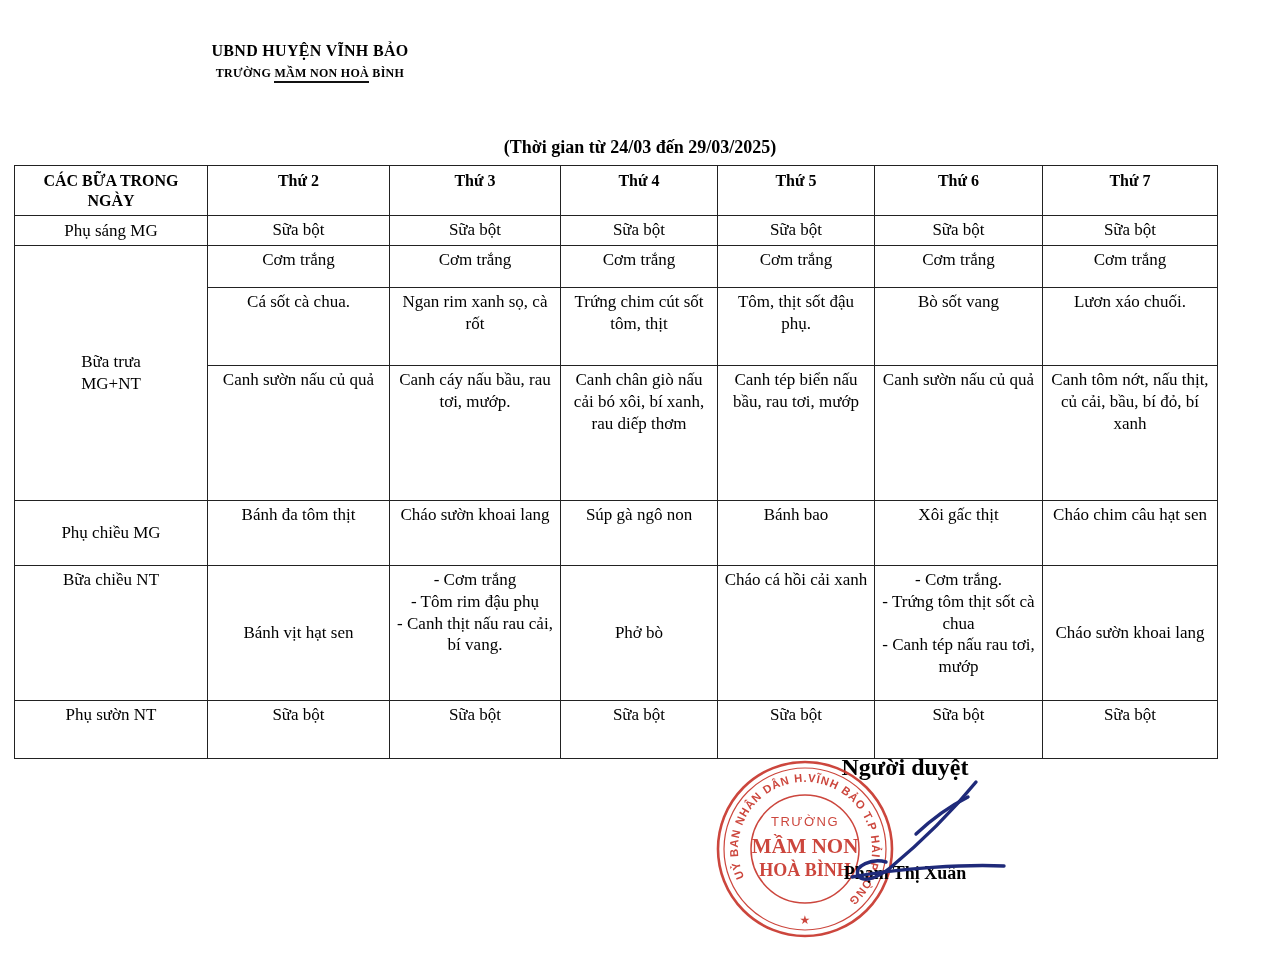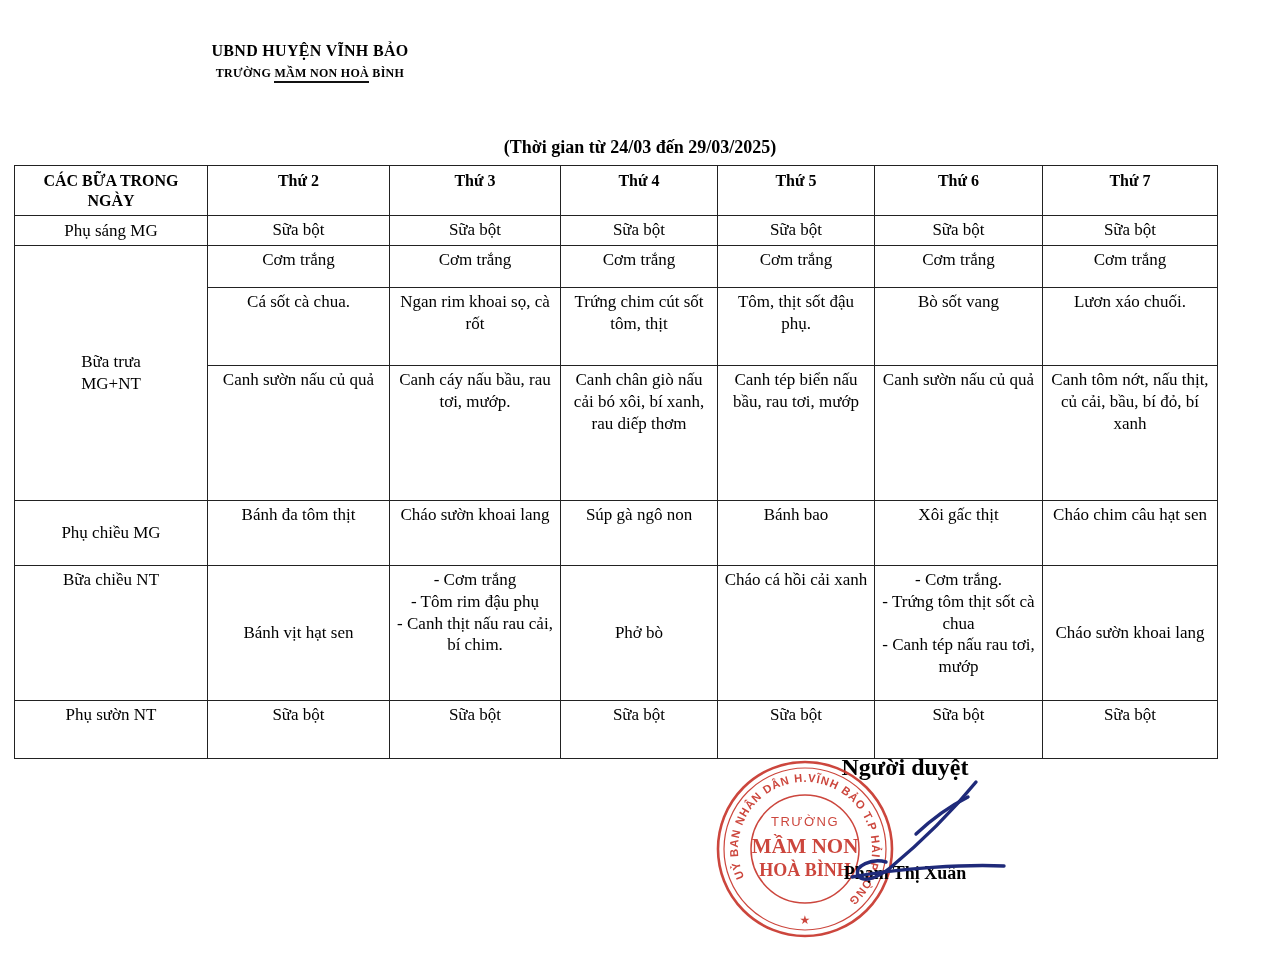--- a/index.html
+++ b/index.html
@@ -89,21 +89,21 @@
           </td>
           <td class="a-c v-t">Cơm trắng</td>
           <td class="a-c v-t">Cơm trắng</td>
           <td class="a-c v-t">Cơm trắng</td>
           <td class="a-c v-t">Cơm trắng</td>
           <td class="a-c v-t">Cơm trắng</td>
           <td class="a-c v-t">Cơm trắng</td>
         </tr>
         <tr style="height: 78px;">
           <td class="a-c v-t">Cá sốt cà chua.</td>
-          <td class="a-c v-t">Ngan rim khoai sọ, cà rốt</td>
+          <td class="a-c v-t">Ngan rim xanh sọ, cà rốt</td>
           <td class="a-c v-t">Trứng chim cút sốt tôm, thịt</td>
           <td class="a-l v-t">Tôm, thịt sốt đậu phụ.</td>
           <td class="a-c v-t">Bò sốt vang</td>
           <td class="a-c v-t">Lươn xáo chuối.</td>
         </tr>
         <tr style="height: 135px;">
           <td class="a-c v-t">Canh sườn nấu củ quả</td>
           <td class="a-j v-t">Canh cáy nấu bầu, rau tơi, mướp.</td>
           <td class="a-j v-t">Canh chân giò nấu cải bó xôi, bí xanh, rau diếp thơm</td>
           <td class="a-l v-t">Canh tép biển nấu bầu, rau tơi, mướp</td>
@@ -118,21 +118,21 @@
           <td class="a-c v-t">Bánh bao</td>
           <td class="a-c v-t">Xôi gấc thịt</td>
           <td class="a-c v-t">Cháo chim câu hạt sen</td>
         </tr>
         <tr style="height: 135px;">
           <td class="lbl a-c v-t">Bữa chiều NT</td>
           <td class="a-c v-m">Bánh vịt hạt sen</td>
           <td class="a-j v-t">
             <span class="ln">- Cơm trắng</span>
             <span class="ln">- Tôm rim đậu phụ</span>
-            <span class="ln">- Canh thịt nấu rau cải, bí chim.</span>
+            <span class="ln">- Canh thịt nấu rau cải, bí vang.</span>
           </td>
           <td class="a-c v-m">Phở bò</td>
           <td class="a-c v-t">Cháo cá hồi cải xanh</td>
           <td class="a-l v-t">
             <span class="ln">- Cơm trắng.</span>
             <span class="ln">- Trứng tôm thịt sốt cà chua</span>
             <span class="ln">- Canh tép nấu rau tơi, mướp</span>
           </td>
           <td class="a-c v-m">Cháo sườn khoai lang</td>
         </tr>

